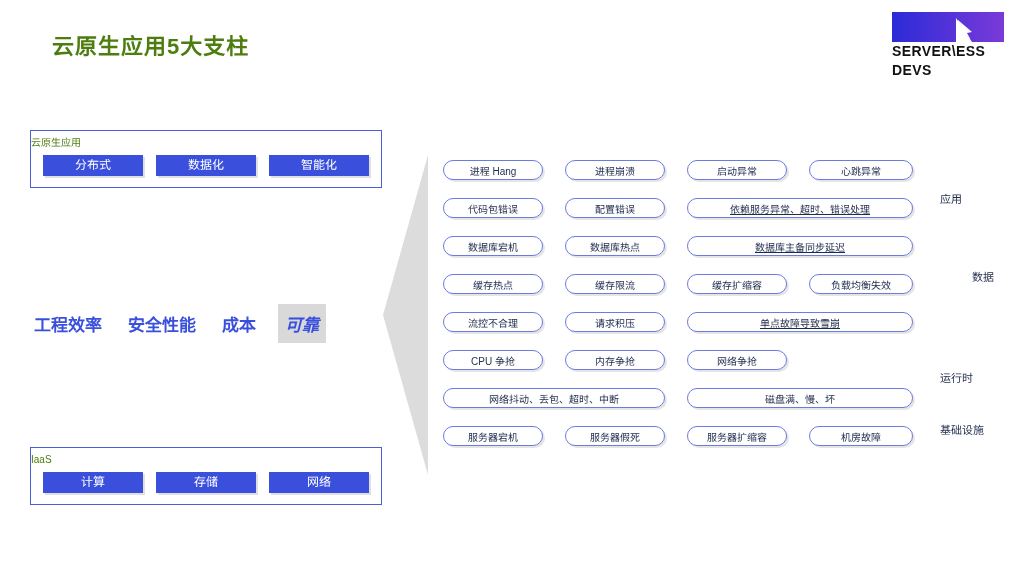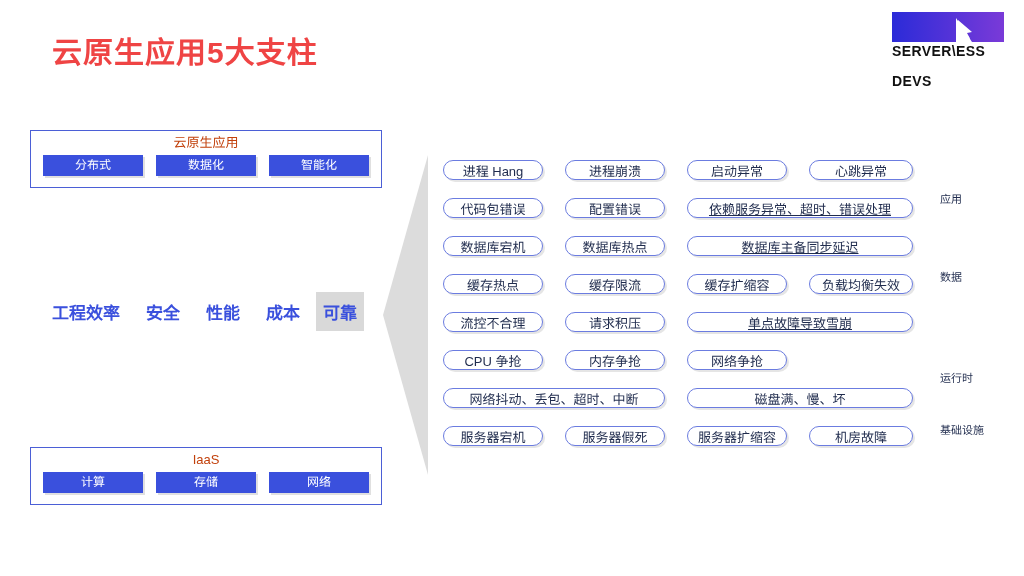--- a/index.html
+++ b/index.html
@@ -10,113 +10,114 @@
     font-family:"Liberation Sans","DejaVu Sans",sans-serif;
     overflow:hidden;
     position:relative;
     color:#1f2b4d;
   }
   .slide{position:absolute;inset:0;}
 
   
   .title{
     position:absolute;left:52px;top:28px;
-    font-size:30px;font-weight:bold;color:#ef4444;
+    font-size:22px;font-weight:bold;color:#4d7c0f;
     letter-spacing:1px;
     white-space:nowrap;
   }
 
   
   .logo{position:absolute;right:20px;top:10px;width:112px;height:68px;}
   .logo-mark{position:absolute;left:0;top:2px;width:112px;height:30px;}
   .logo-text{
     position:absolute;left:0;top:34px;width:112px;
     font-size:14px;font-weight:bold;color:#111;
     line-height:15px;letter-spacing:0.4px;
     text-align:left;
   }
-  .logo-text .l2{display:block;margin-top:15px;}
+  .logo-text .l2{display:block;margin-top:4px;}
 
   
   .lbox{
     position:absolute;left:30px;width:352px;
     border:1px solid #4b5fd6;background:#fff;
     box-sizing:border-box;
   }
   #box-cloudnative{top:130px;height:58px;}
   #box-iaas{top:447px;height:58px;}
   .lbox-title{
-    text-align:center;color:#c2410c;
-    font-size:13px;line-height:18px;margin-top:3px;
+    color:#4d7c0f;
+    font-size:10px;line-height:18px;margin-top:3px;
   }
   .lbox-row{
     display:flex;justify-content:space-between;
     padding:0 12px;margin-top:3px;
   }
   .chip{
     width:100px;height:21px;line-height:21px;
     background:#3a50dd;color:#fff;
     font-size:12px;text-align:center;
     box-shadow:2px 2px 0 rgba(0,0,0,0.12);
   }
 
   
   .pillars{
-    position:absolute;left:30px;top:296px;width:352px;height:30px;
-    display:flex;align-items:center;justify-content:center;
+    position:absolute;left:30px;top:308px;width:352px;height:30px;
+    display:flex;align-items:center;
   }
   .pillar{
     font-size:17px;font-weight:bold;color:#3a50dd;
     white-space:nowrap;
   }
   .pillar.p1{margin-left:4px;}
   .pillar.p2{margin-left:26px;}
-  .pillar.p3{margin-left:26px;}
+  .pillar.p3{}
   .pillar.p4{margin-left:26px;}
   .pillar.p5{
-    margin-left:16px;
+    margin-left:22px;
     background:#d9d9d9;
     padding:7px 7px;
+    font-style:italic;
   }
 
   
   .arrow{
     position:absolute;left:380px;top:155px;
     width:48px;height:320px;
   }
 
   
   .matrix{position:absolute;left:443px;top:160px;width:470px;}
   .mrow{position:relative;height:38px;}
   .cell{
     position:absolute;top:0;height:20px;
     border:1px solid #6b7ce0;border-radius:13px;
     background:#fff;
     box-shadow:2px 2px 0 rgba(0,0,0,0.10);
     box-sizing:border-box;
     display:flex;align-items:center;justify-content:center;
-    font-size:13px;color:#1f2b4d;
+    font-size:10px;color:#1f2b4d;
     white-space:nowrap;
   }
   
   .c1{left:0px;width:100px;}
   .c2{left:122px;width:100px;}
   .c3{left:244px;width:100px;}
   .c4{left:366px;width:104px;}
   .c34{left:244px;width:226px;text-decoration:underline;}
   .c12{left:0px;width:222px;}
   .c34b{left:244px;width:226px;}
 
   
   .cat{
     position:absolute;left:940px;
     font-size:11px;color:#1f2b4d;white-space:nowrap;
   }
   #cat-app{top:190px;}
-  #cat-data{top:268px;}
+  #cat-data{top:268px;margin-left:32px;}
   #cat-runtime{top:345px;margin-top:24px;}
   #cat-infra{top:421px;}
 </style>
 </head>
 <body>
 
 <div class="slide">
 
   <div class="title">云原生应用5大支柱</div>
 

